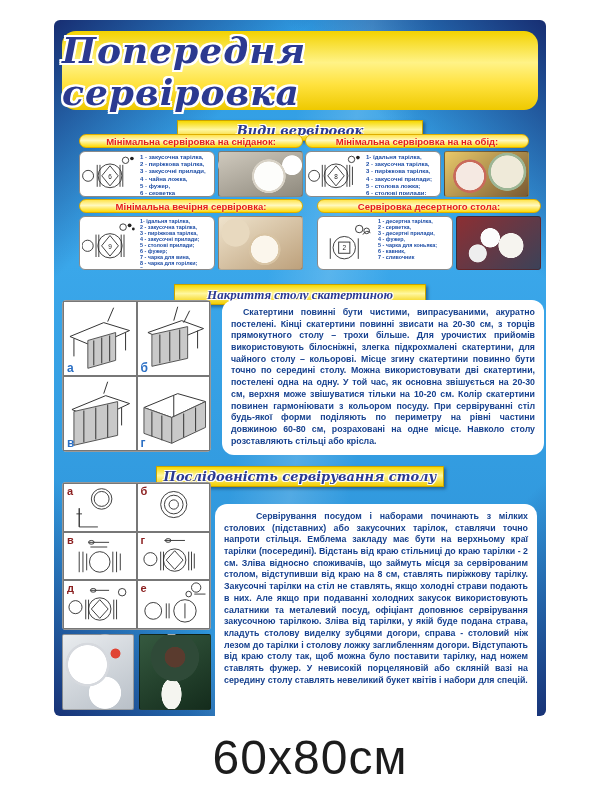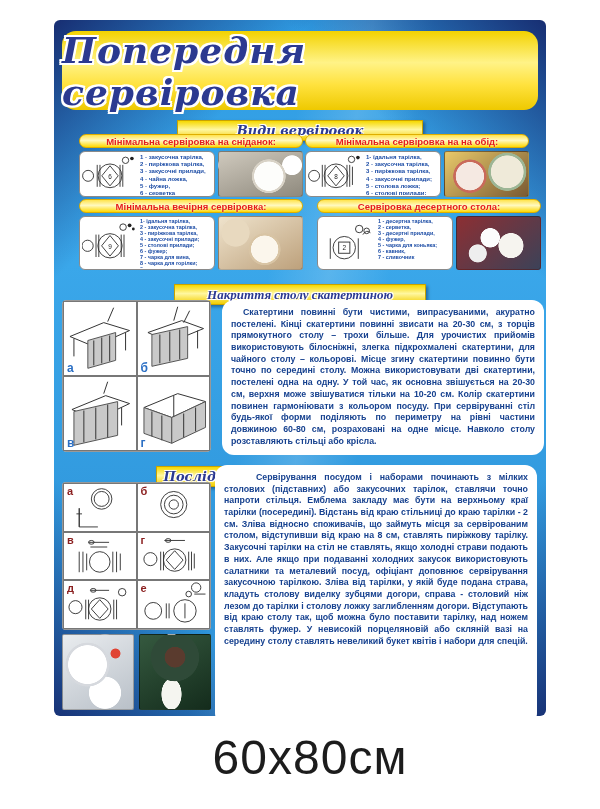--- a/index.html
+++ b/index.html
@@ -91,21 +91,21 @@
   .fig-label-red  { position:absolute; left:3px; top:2px; color:#8b2020;
                     font-weight:bold; font-size:11px; line-height:1; }
 
   .text-panel {
     position:absolute; background:#fff; border-radius:12px;
     color:#16418f; font-weight:bold; font-size:8.8px; line-height:1.33;
     text-align:justify; padding:7px 9px; overflow:hidden;
   }
   .text-cloth { left:161px; top:280px; width:322px; height:155px;margin-left:7px; }
   .text-cloth p { text-indent:12px; }
-  .text-seq   { left:161px; top:445px; width:322px; height:260px; }
+  .text-seq   { left:161px; top:484px; width:322px; height:260px; }
   .text-seq p { text-indent:32px; }
 
   .photos-row { position:absolute; left:8px; top:614px; width:149px; height:76px;
                 display:flex; gap:5px; }
   .photo-b { flex:1; border-radius:2px; border:1px solid rgba(0,0,0,.3); }
   .photo-b1{background: radial-gradient(circle at 35% 40%, #ffffff 0 30%, #d6d9de 31% 34%, rgba(0,0,0,0) 35%), radial-gradient(circle at 75% 25%, #e04434 0 6%, rgba(0,0,0,0) 7%), radial-gradient(circle at 60% 78%, #ffffff 0 22%, rgba(0,0,0,0) 23%), linear-gradient(150deg,#e9ecef,#b9c0c8);}
   .photo-b2{background: radial-gradient(circle at 50% 30%, #5a3b2e 0 16%, #2f4a38 17% 38%, rgba(0,0,0,0) 39%), radial-gradient(ellipse at 45% 80%, #f5f5f0 0 18%, rgba(0,0,0,0) 19%), linear-gradient(150deg,#35593f,#142c1c);}
 
   .size-label {
     position:absolute; left:0; right:0; top:730px; text-align:center;

